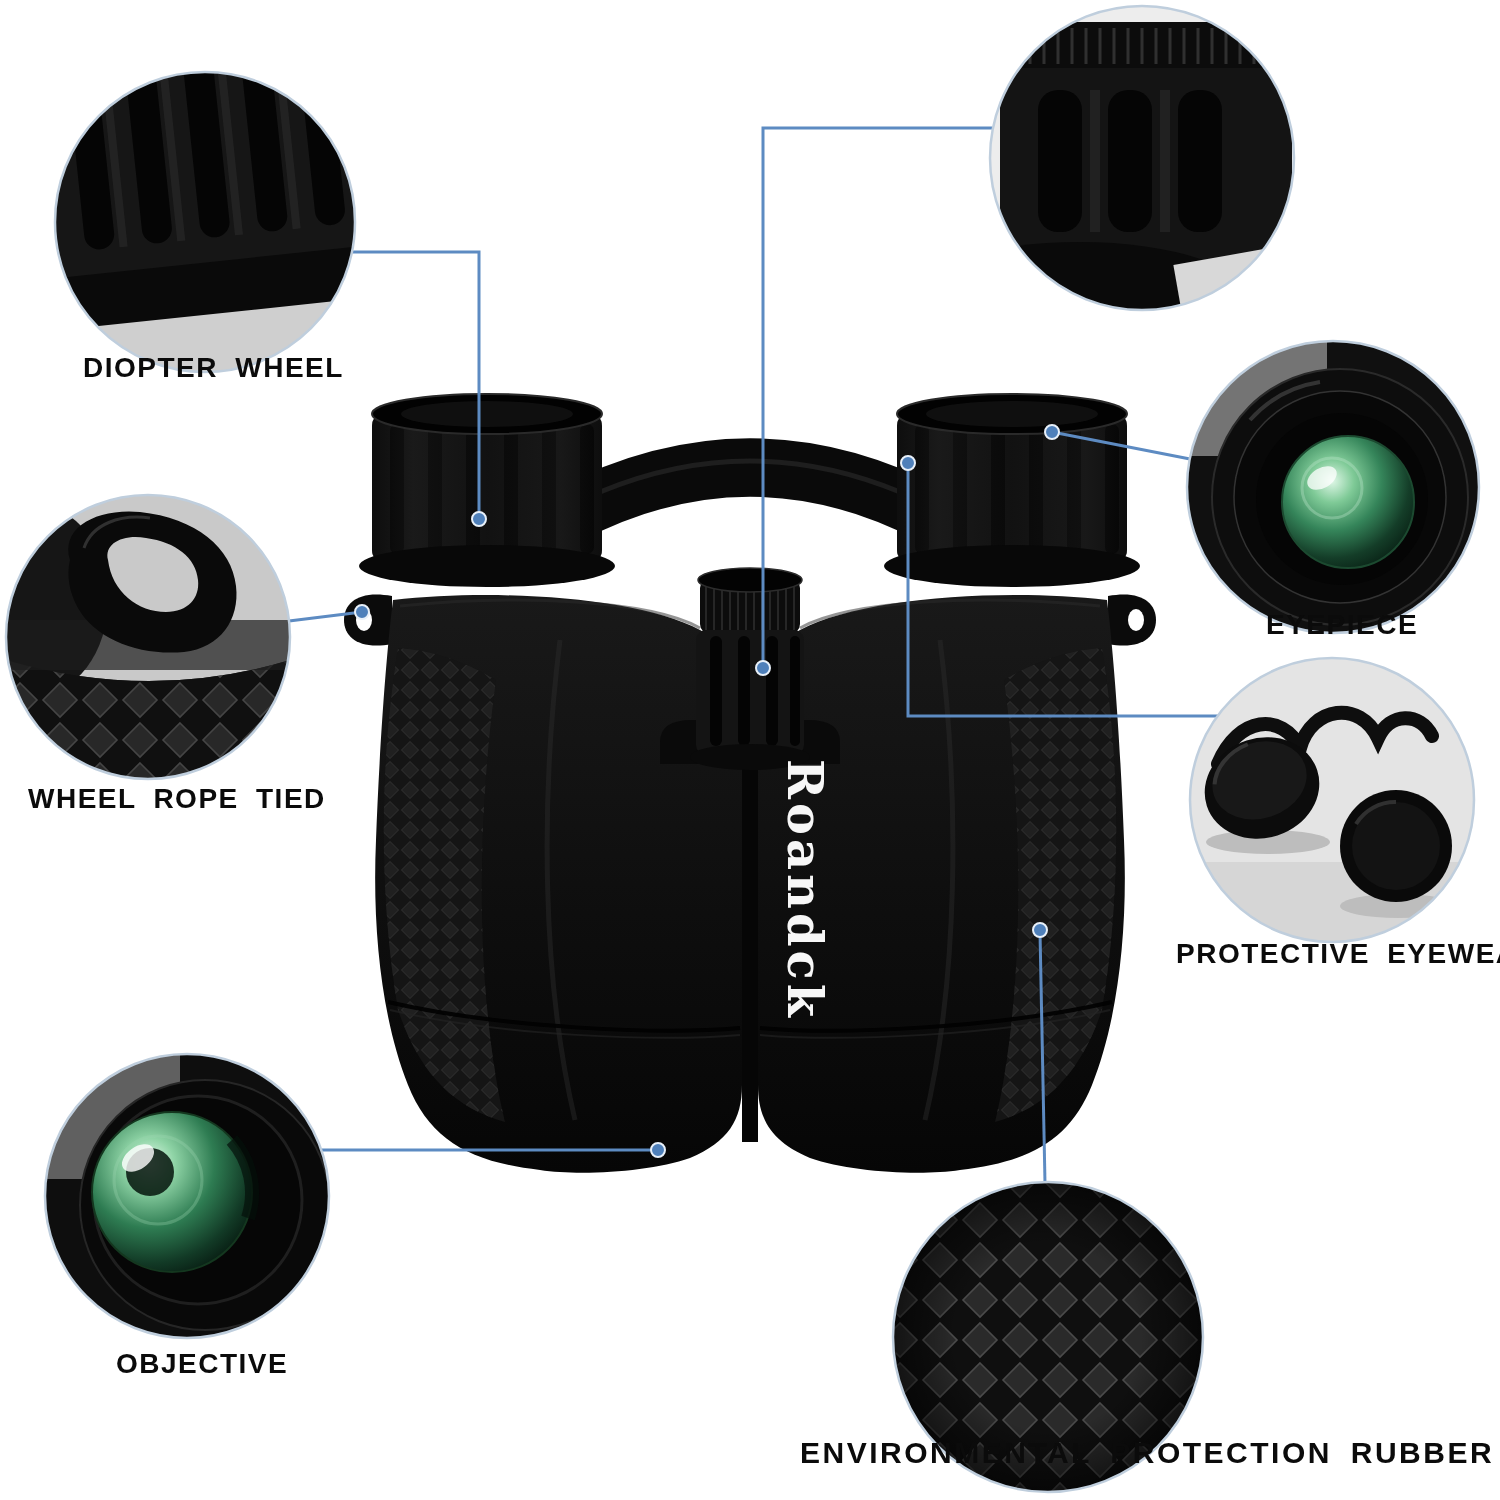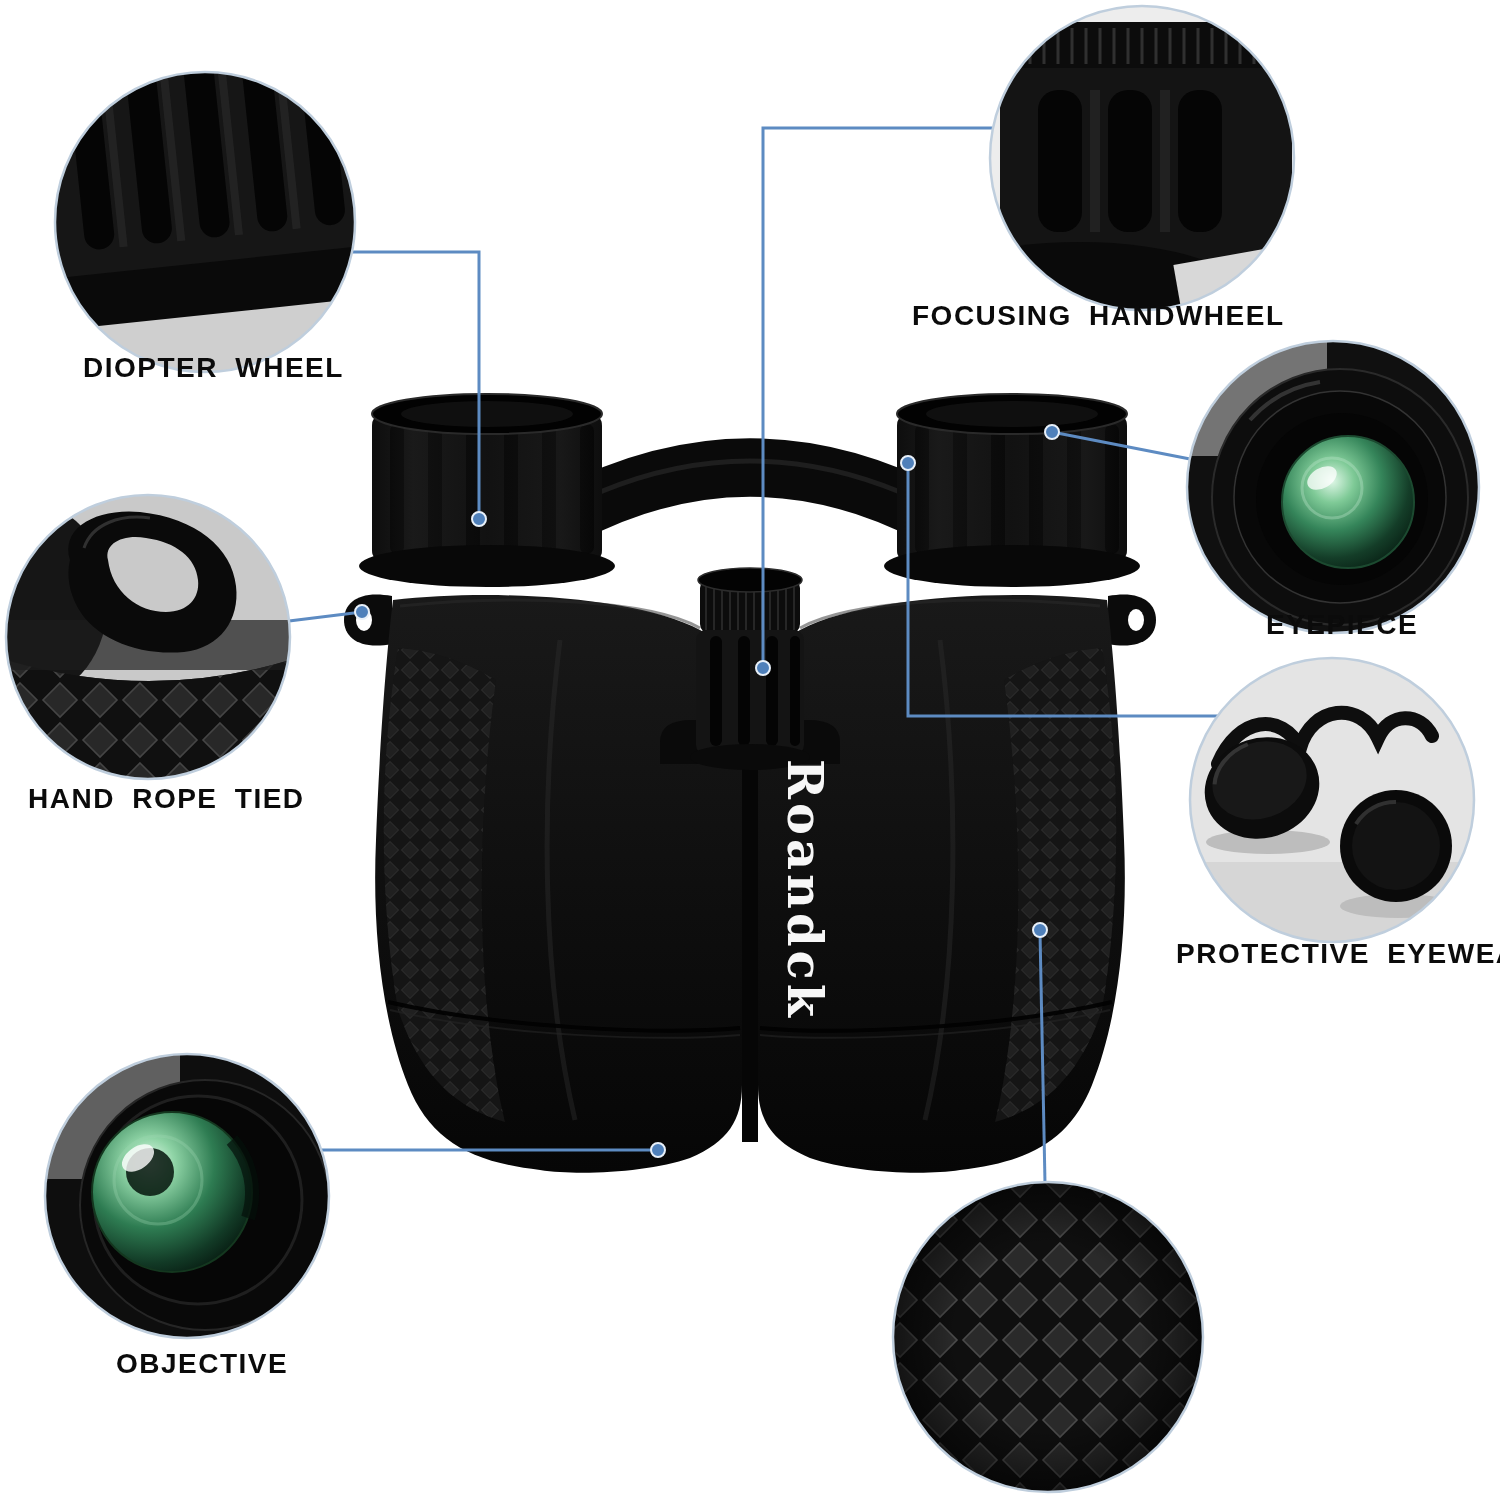--- a/index.html
+++ b/index.html
@@ -339,19 +339,19 @@
     <g clip-path="url(#c7)">
       <circle cx="1048" cy="1337" r="155" fill="#0d0d0d"></circle>
       <circle cx="1048" cy="1337" r="155" fill="url(#knurlBig)"></circle>
       <circle cx="1048" cy="1337" r="155" fill="url(#gVig)"></circle>
     </g>
     <circle cx="1048" cy="1337" r="155" fill="none" stroke="#bfcedd" stroke-width="2.5"></circle>
   </g>
 </svg>
 
   <div class="lbl" style="left:83px;  top:352px;text-align:center;">DIOPTER WHEEL</div>
-  <div class="lbl" style="left:912px; top:300px;">FOCUSING HANDWHEEL</div>
   <div class="lbl" style="left:1266px;top:597px;margin-top:12px;">EYEPIECE</div>
   <div class="lbl" style="left:1176px;top:938px;">PROTECTIVE EYEWEAR</div>
-  <div class="lbl" style="left:28px;  top:783px;">HAND ROPE TIED</div>
+  <div class="lbl" style="left:28px;  top:783px;">WHEEL ROPE TIED</div>
   <div class="lbl" style="left:116px; top:1348px;text-align:center;">OBJECTIVE</div>
+  <div class="lbl lbl-long" style="left:800px; top:1436px;">ENVIRONMENTAL PROTECTION RUBBER</div>
 
 </div>
 
 </body></html>

